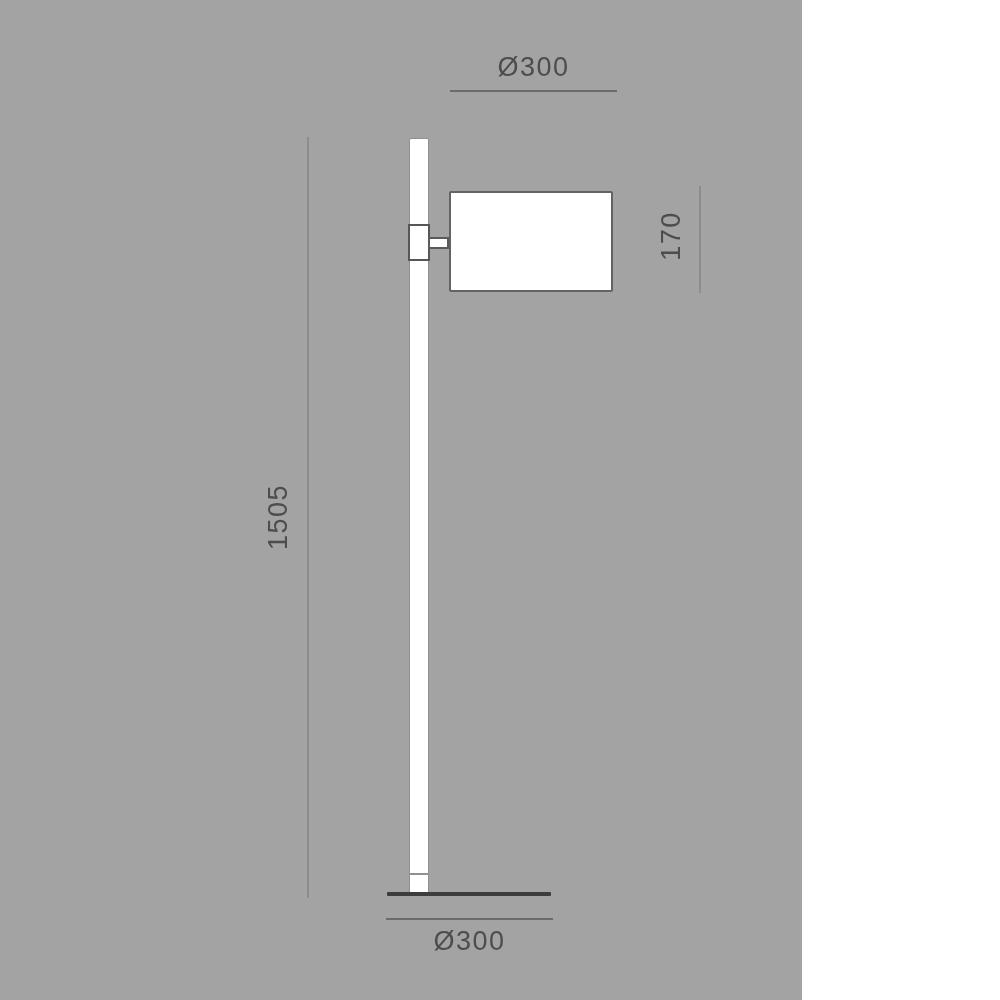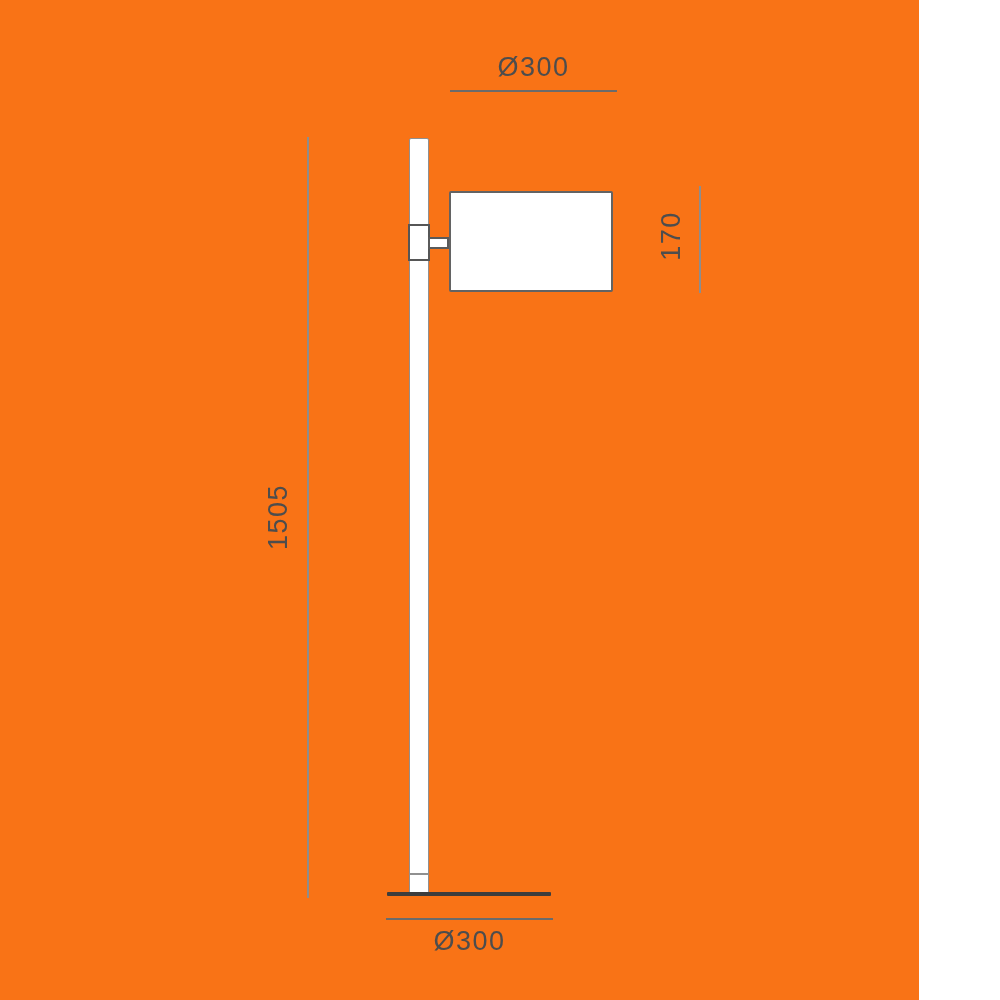--- a/index.html
+++ b/index.html
@@ -2,23 +2,23 @@
 <html><head>
 <meta charset="utf-8">
 <style>
   html, body {
     margin: 0;
     padding: 0;
     background: #ffffff;
   }
   .canvas {
     position: relative;
-    width: 919px;
+    width: 802px;
     height: 1000px;
-    background: #f97316;
+    background: #a3a3a3;
     overflow: hidden;
     font-family: "Liberation Sans", "DejaVu Sans", sans-serif;
   }
   .abs { position: absolute; }
 
   
   .dim-label {
     color: #4d4d4d;
     font-size: 27px;
     font-weight: 400;

